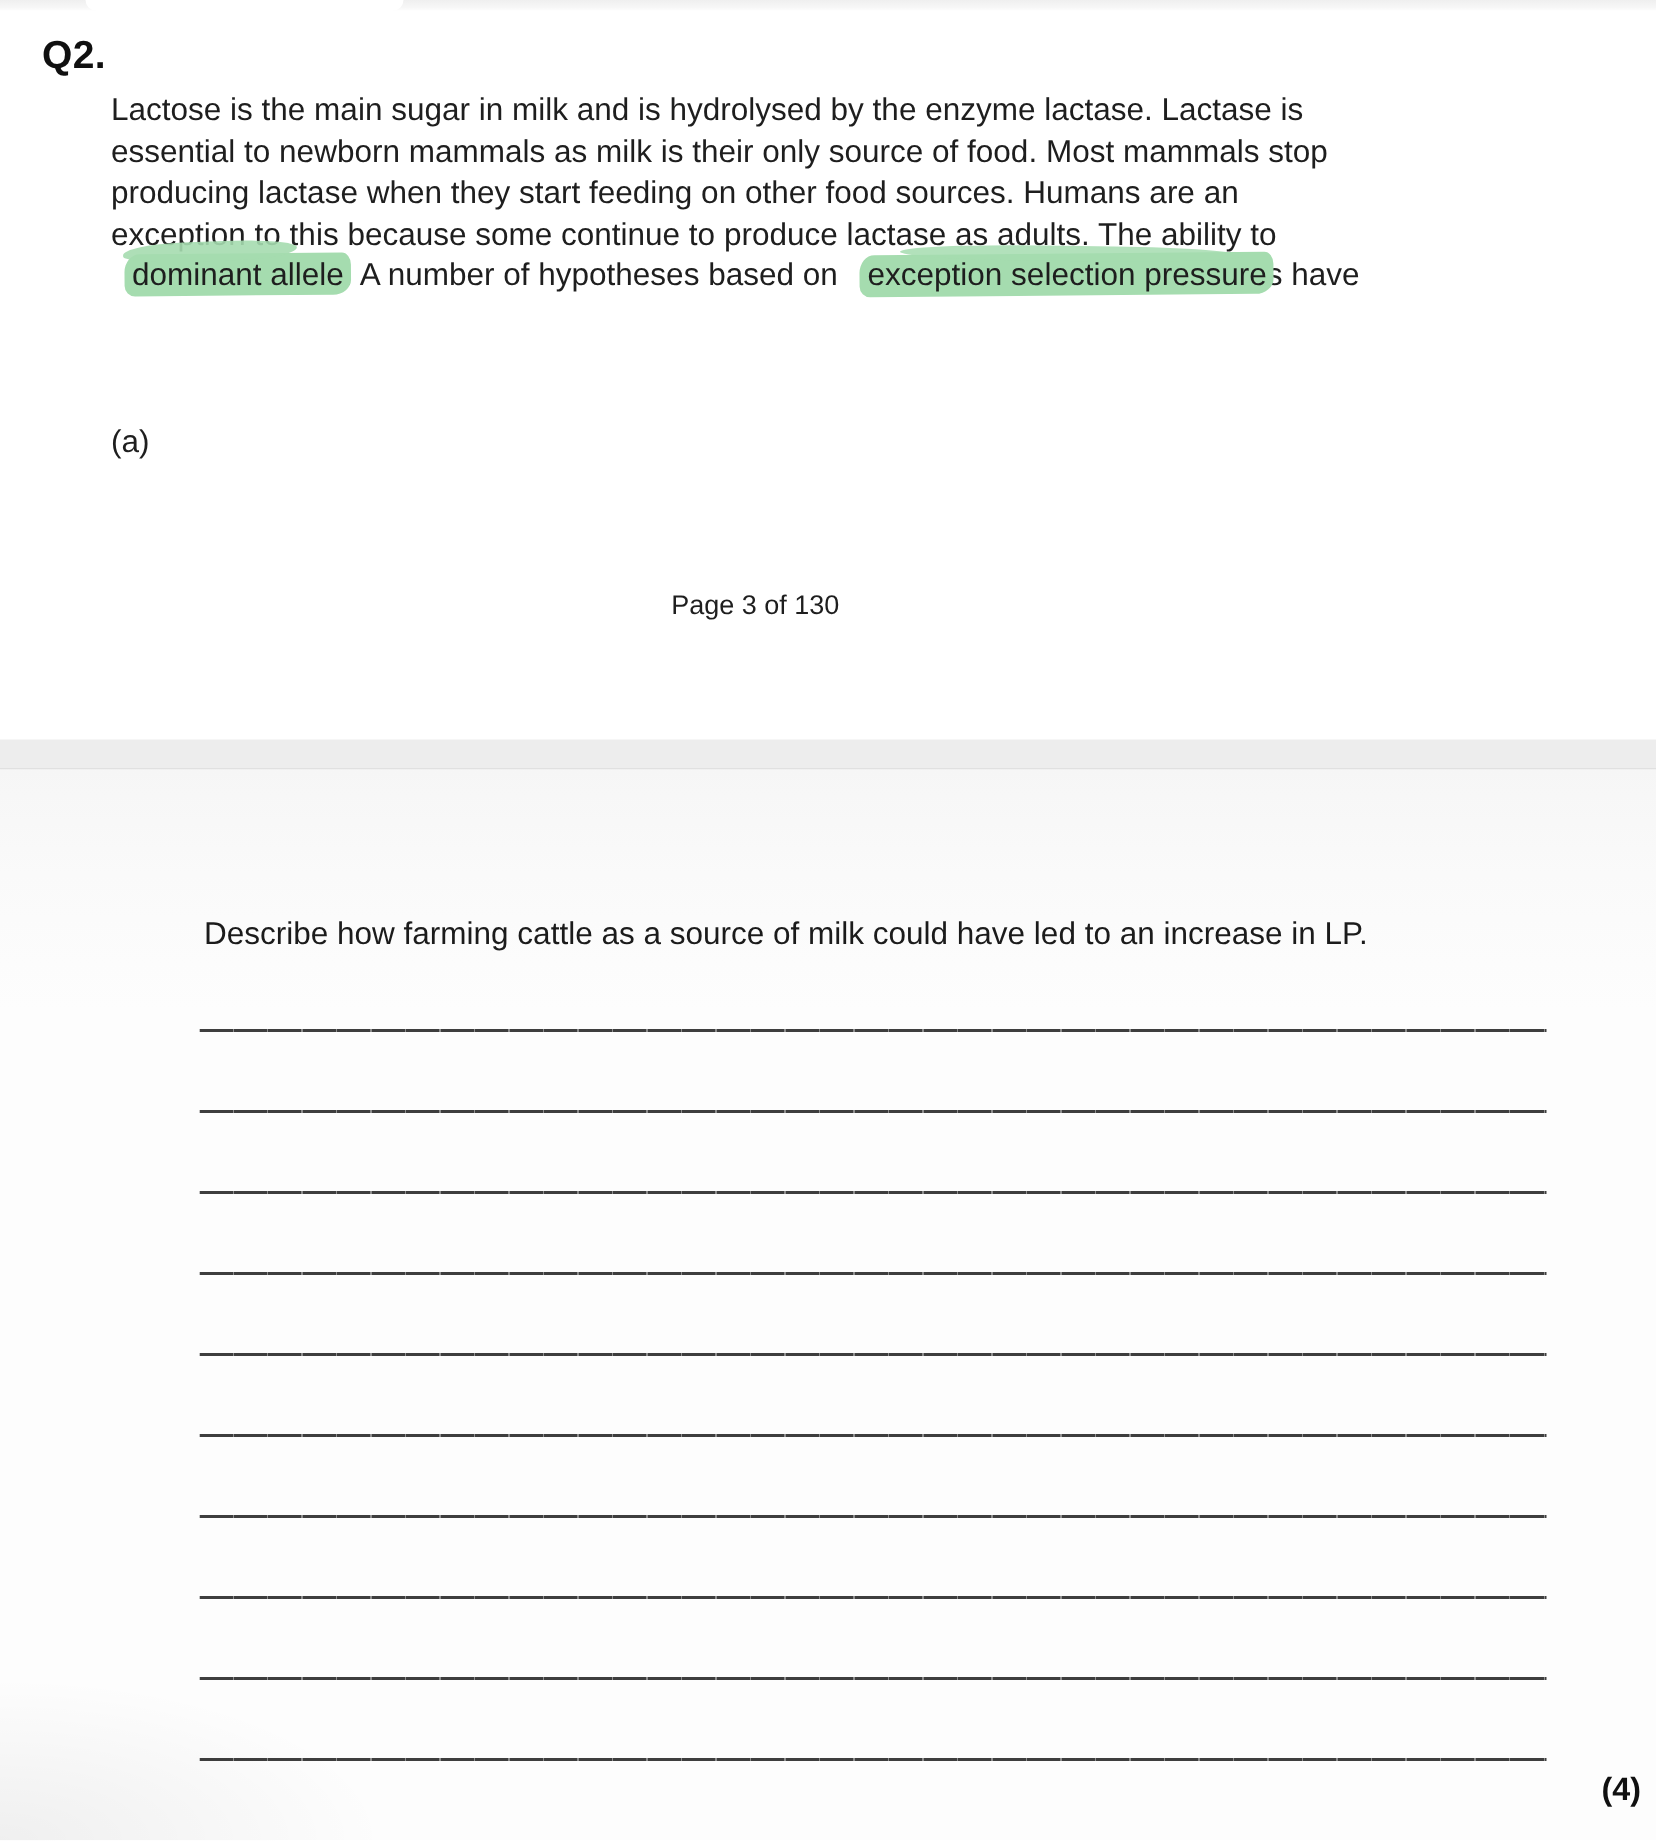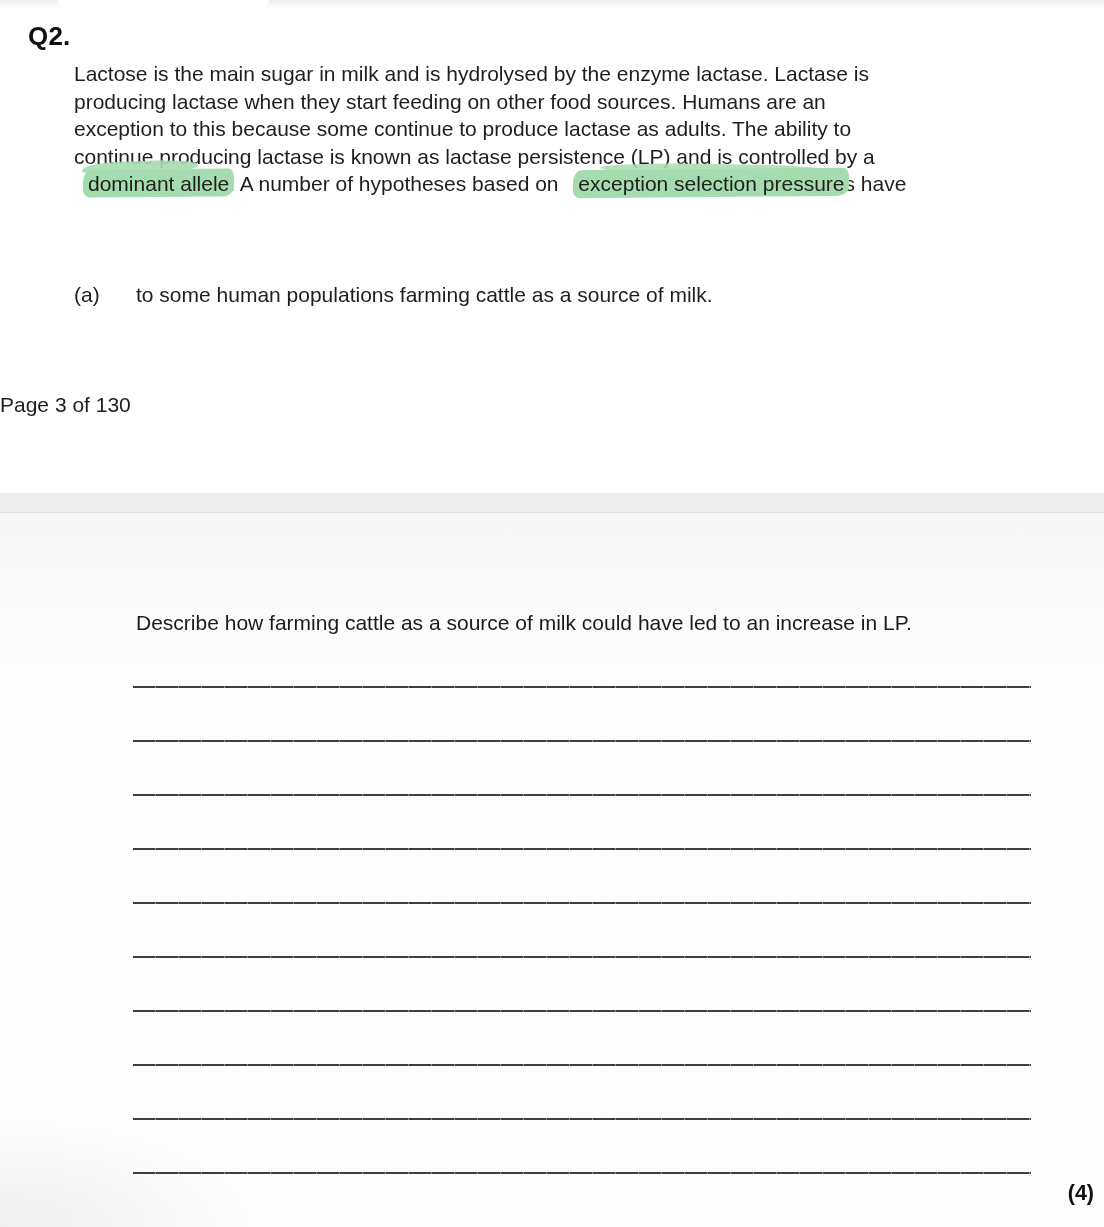--- a/index.html
+++ b/index.html
@@ -11,21 +11,21 @@
   .page1{position:absolute;left:0;top:0;width:1104px;height:493px;background:#ffffff;padding-left:32px;}
   .top-strip{position:absolute;left:0;top:0;width:100%;height:7px;
     background:linear-gradient(180deg,#efefef 0%,#f7f7f7 70%,#fdfdfd 100%);}
   .top-tab{position:absolute;left:57px;top:0;width:212px;height:7px;background:#ffffff;
     border-radius:0 0 10px 10px;}
   .qnum{position:absolute;left:28px;top:21px;font-size:26px;font-weight:700;color:#101010;letter-spacing:.2px;}
   .intro{position:absolute;left:74px;top:60px;font-size:21px;line-height:27.6px;color:#1e1e1e;}
   .tline{white-space:nowrap;}
   .parta{position:absolute;left:74px;top:281px;display:flex;font-size:21px;line-height:27.6px;color:#1e1e1e;}
   .parta-label{width:62px;flex:0 0 62px;}
-  .page-indicator{position:absolute;left:0;top:393px;width:1007px;font-size:21px;color:#1e1e1e;}
+  .page-indicator{position:absolute;left:0;top:393px;width:1007px;text-align:center;font-size:18px;color:#1e1e1e;}
   
   .separator{position:absolute;left:0;top:493px;width:100%;height:20px;background:#ededed;
     border-bottom:1px solid #e0e0e0;box-sizing:border-box;}
   
   .page2{position:absolute;left:0;top:513px;width:1104px;height:714px;
     background:linear-gradient(180deg,#f6f6f6 0px,#fafafa 70px,#fdfdfd 160px,#fdfdfd 100%);}
   .describe{position:absolute;left:136px;top:98px;font-size:21px;white-space:nowrap;color:#1b1b1b;}
   .answers{position:absolute;left:133px;top:121px;width:898px;}
   .ans-line{height:54px;position:relative;}
   .ans-line::after{content:"";position:absolute;left:0;right:0;bottom:0;height:2px;
@@ -53,29 +53,28 @@
 
 <div class="screen">
 
   <div class="page1">
     <div class="top-strip">
       <div class="top-tab"></div>
     </div>
     <div class="qnum">Q2.</div>
     <div class="intro" id="intro">
         <div class="tline"><span>Lactose is the main sugar in milk and is hydrolysed by the enzyme lactase. Lactase is</span></div>
+        <div class="tline"><span>essential to newborn mammals as milk is their only source of food. Most mammals stop</span></div>
         <div class="tline"><span>producing lactase when they start feeding on other food sources. Humans are an</span></div>
         <div class="tline"><span>exception to this because some continue to produce lactase as adults. The ability to</span></div>
-        <div class="tline"><span>continue producing lactase is known as lactase persistence (LP) and is controlled by a</span></div>
         <div class="tline"><span class="hl hl-i5-0">dominant allele</span><span>. A number of hypotheses based on </span><span class="hl hl-i5-2">exception selection pressure</span><span>s have</span></div>
       </div>
     <div class="parta">
       <div class="parta-label">(a)</div>
       <div class="parta-lines" id="parta-lines">
-          <div class="tline"><span>to some human populations farming cattle as a source of milk.</span></div>
         </div>
     </div>
     <div class="page-indicator">Page 3 of 130</div>
   </div>
 
   <div class="separator"></div>
 
   <div class="page2">
     <div class="describe">Describe how farming cattle as a source of milk could have led to an increase in LP.</div>
     <div class="answers" id="answers">

